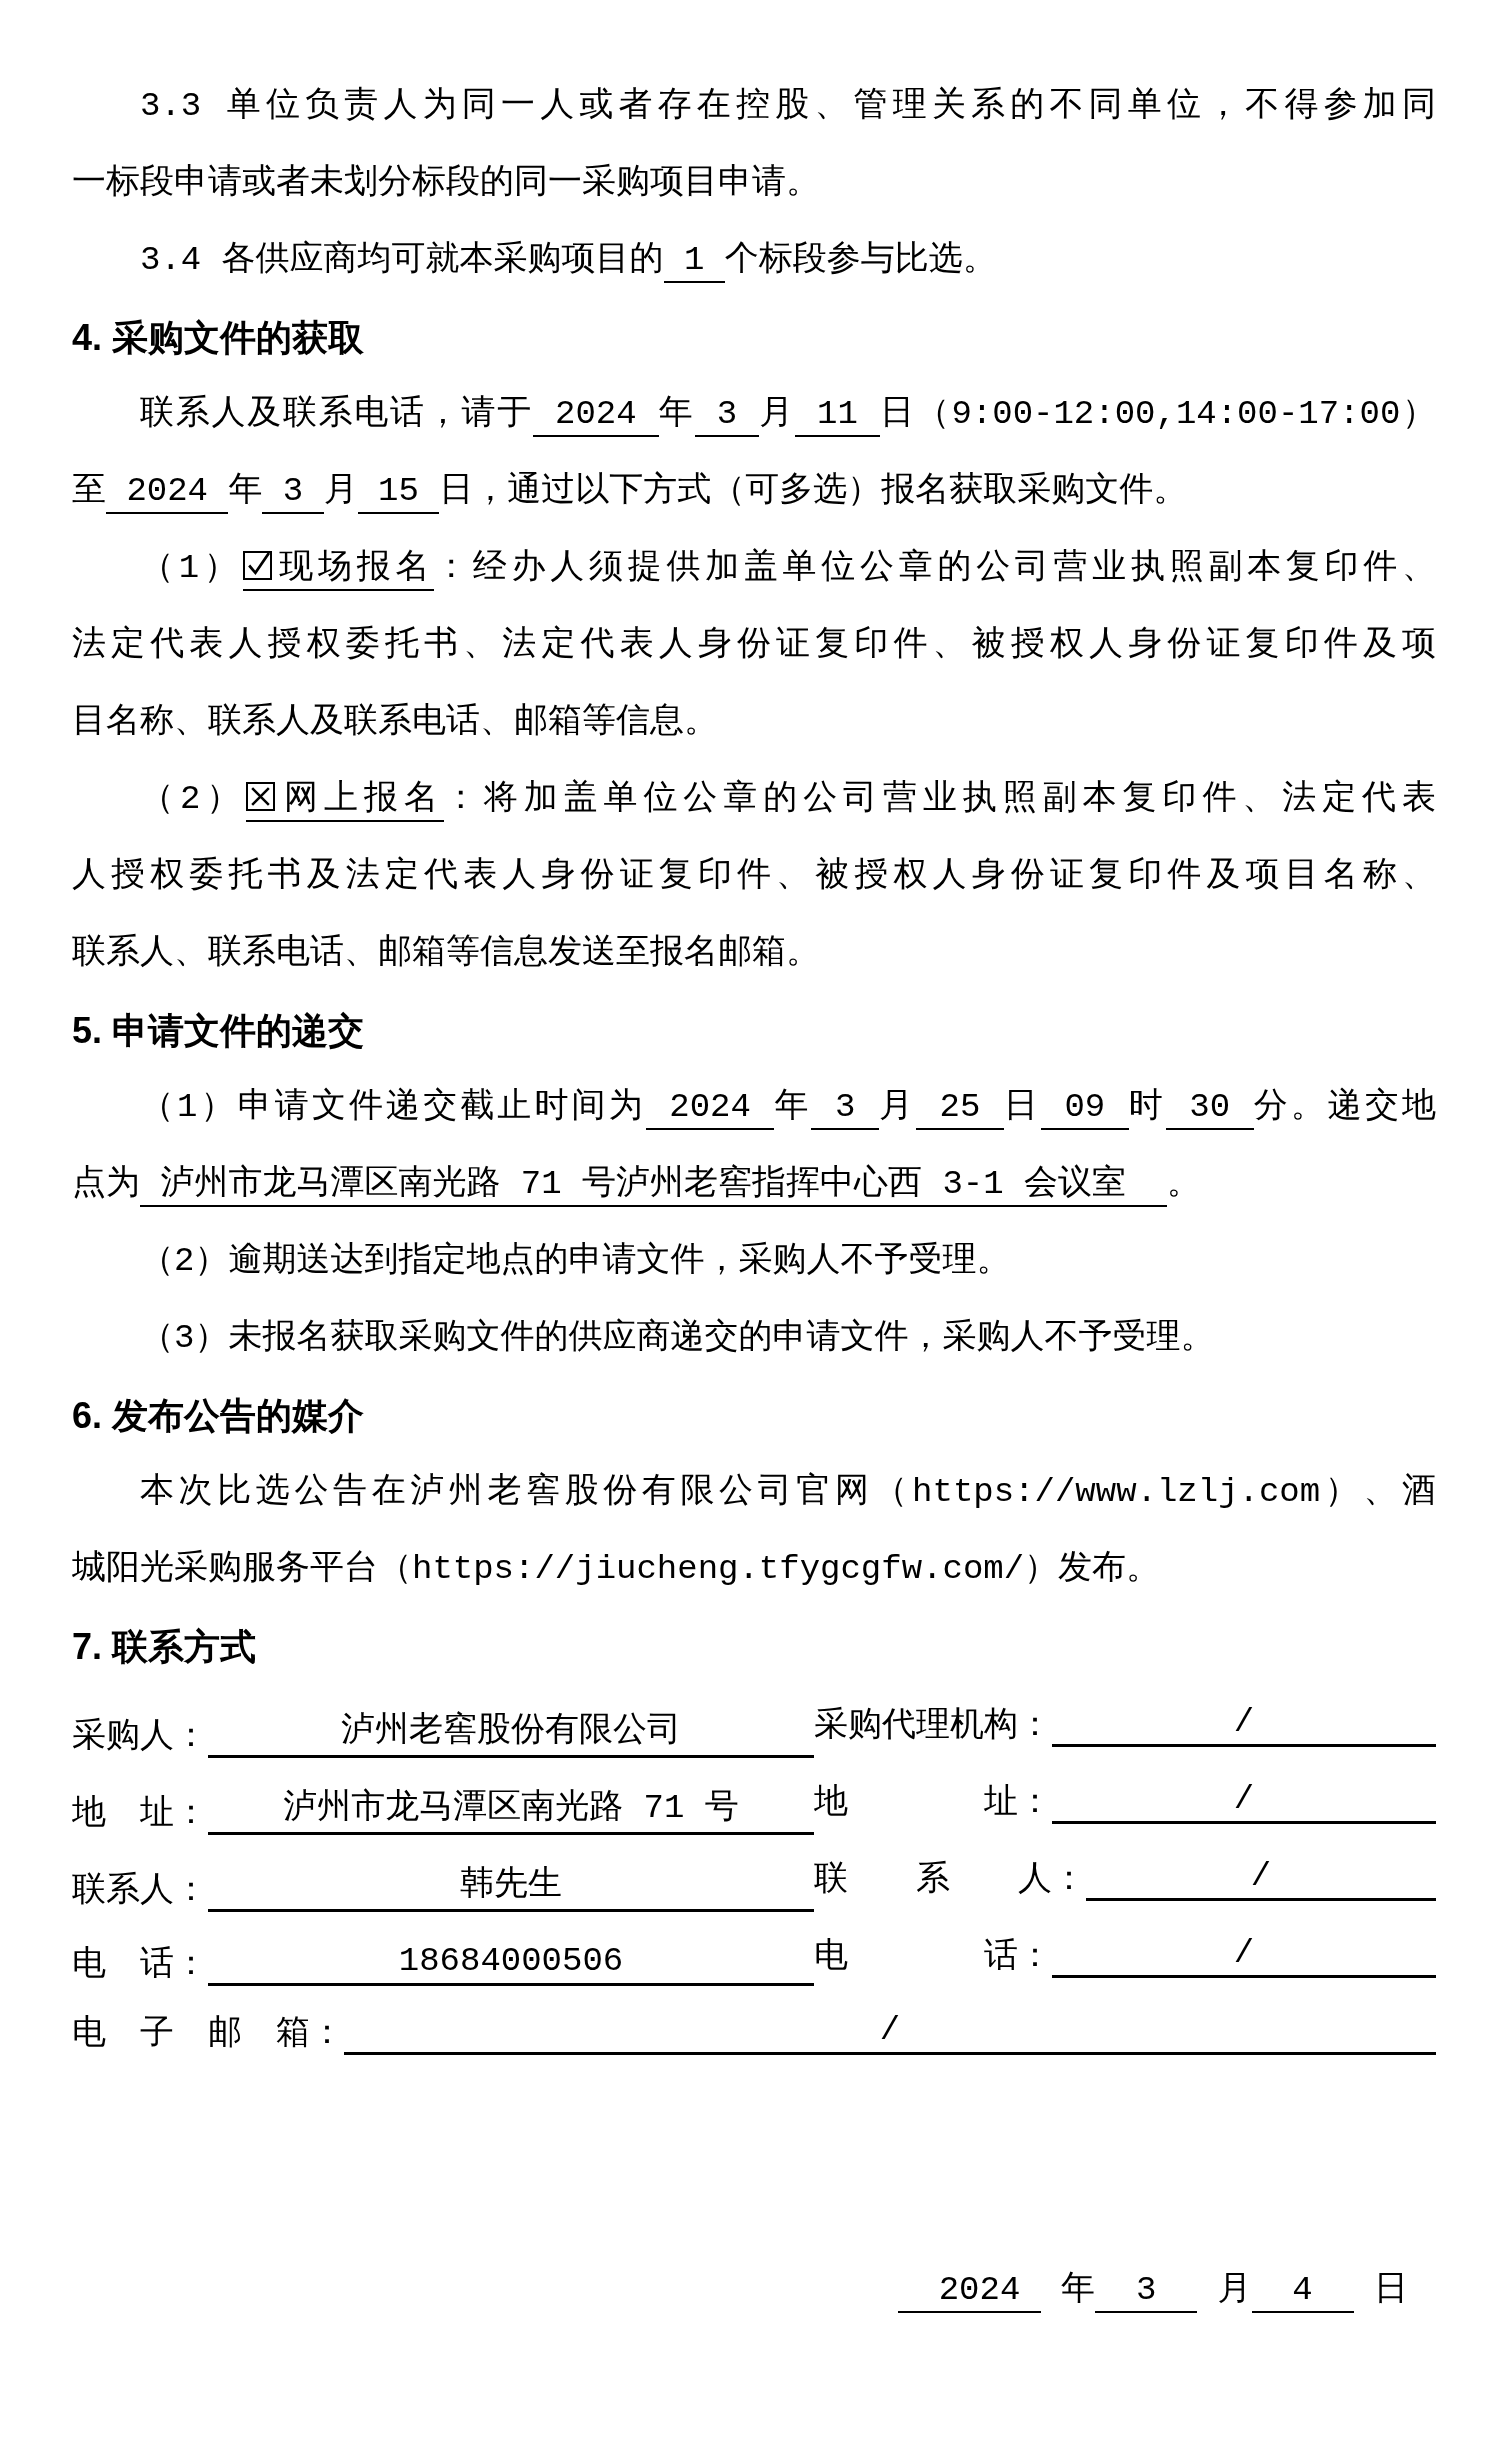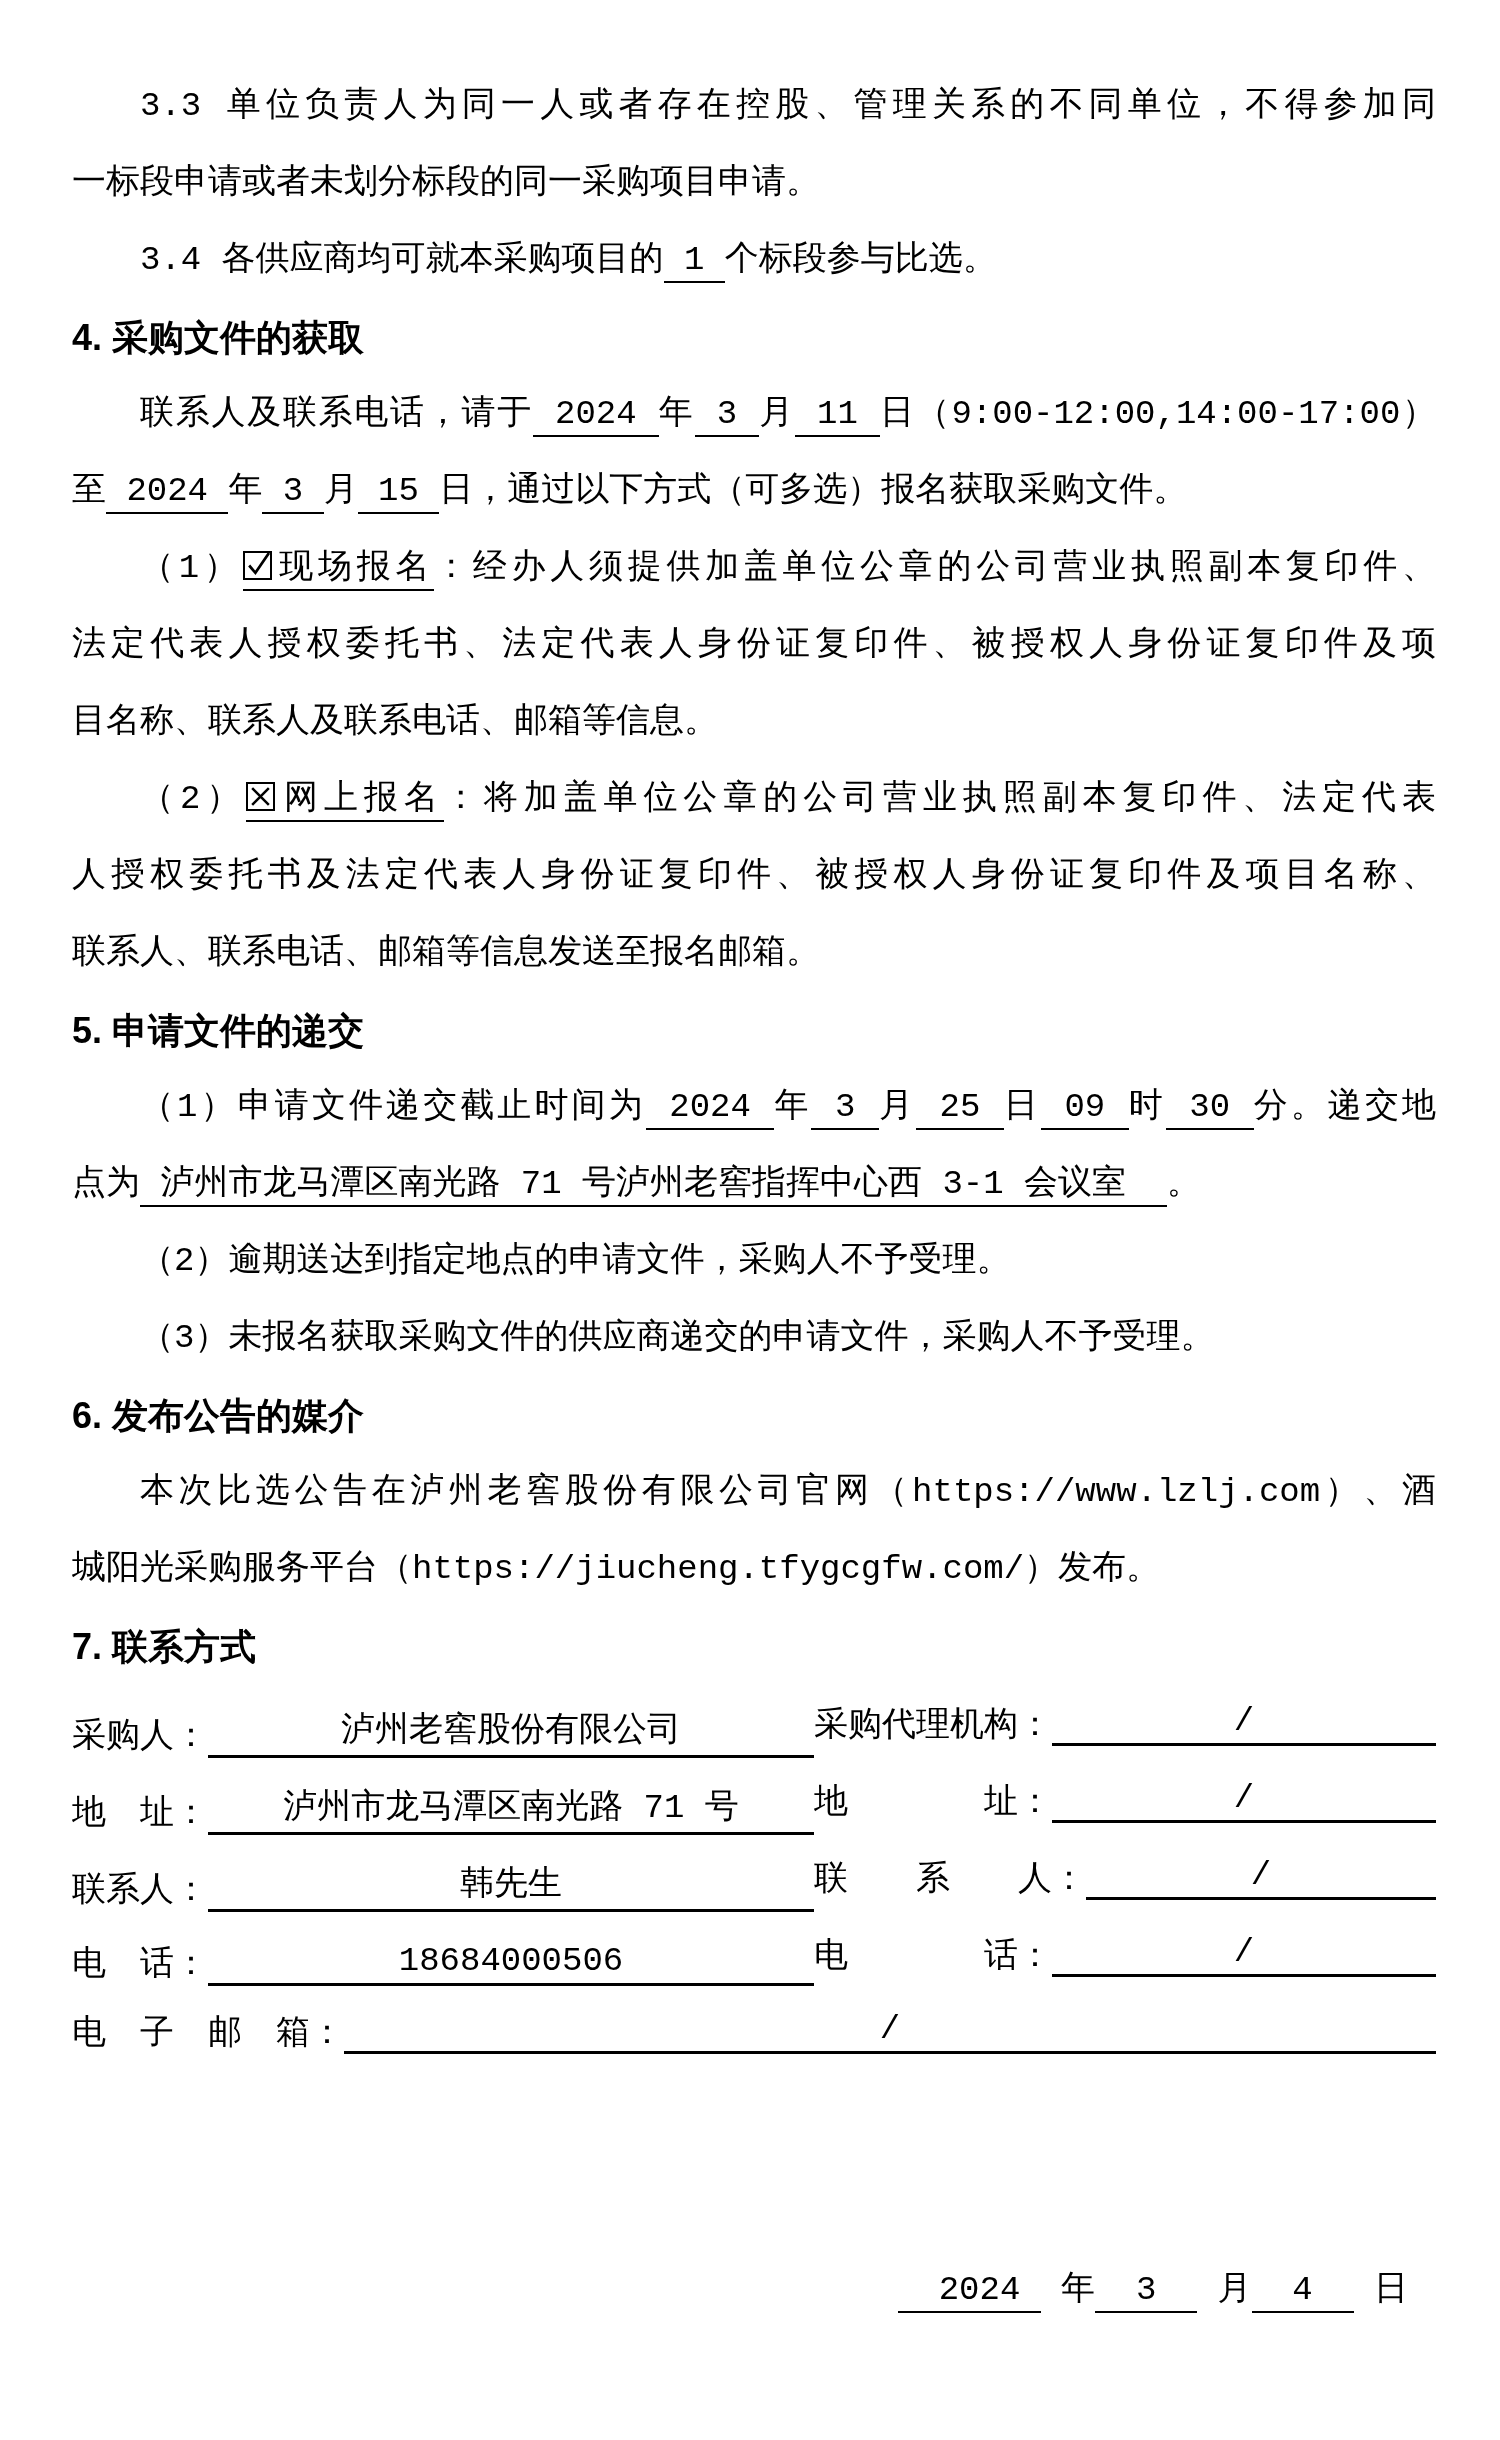--- a/index.html
+++ b/index.html
@@ -20,21 +20,21 @@
   }
   .blank{border-bottom:2px solid #000;padding-bottom:2px;}
   .cbox{
     display:inline-block;width:29px;height:29px;border:2px solid #000;
     vertical-align:-3px;position:relative;margin-right:3px;box-sizing:border-box;
   }
   .cbox svg{position:absolute;left:0;top:0;width:100%;height:100%;overflow:visible;display:block;}
   
   .crow{display:flex;height:77px;align-items:center;}
   .cleft{flex:0 0 742px;display:flex;align-items:flex-end;margin-top:16px;}
-  .cright{flex:1;display:flex;align-items:center;}
+  .cright{flex:1;display:flex;align-items:flex-end;}
   .clabel{white-space:pre;flex:0 0 auto;}
   .cvalue{flex:1 1 auto;text-align:center;border-bottom:3px solid #000;padding-bottom:3px;white-space:pre;}
   .cblank{flex:1 1 auto;text-align:center;border-bottom:3px solid #000;padding-bottom:3px;white-space:pre;}
   .line.date{margin-top:182px;text-align:left;text-align-last:right;padding-right:28px;}
 </style>
 </head>
 <body>
 
 <div class="page">
   <div id="lines-top">

